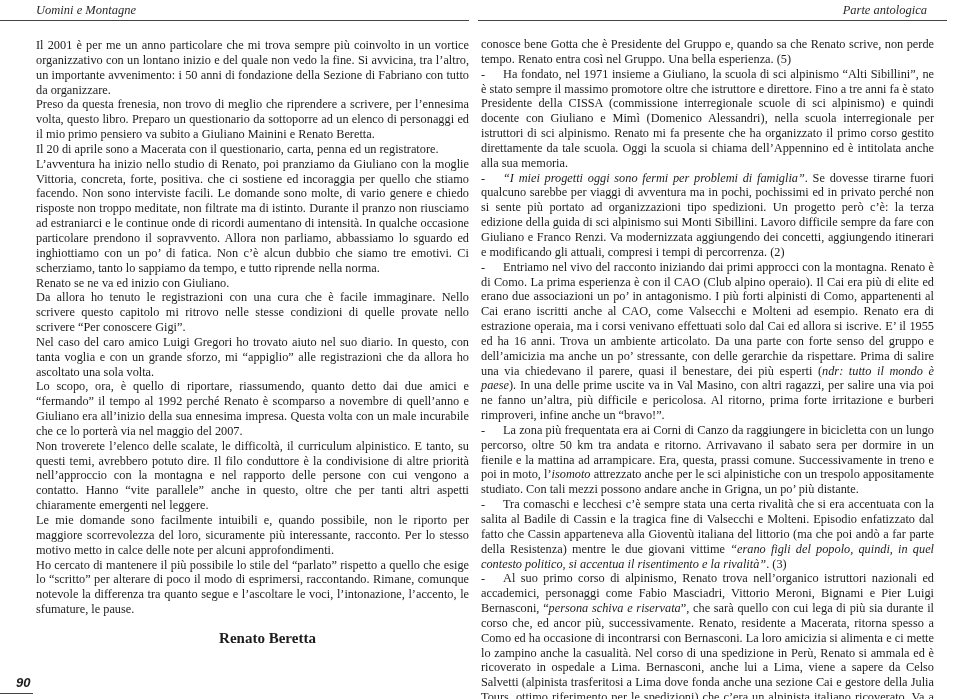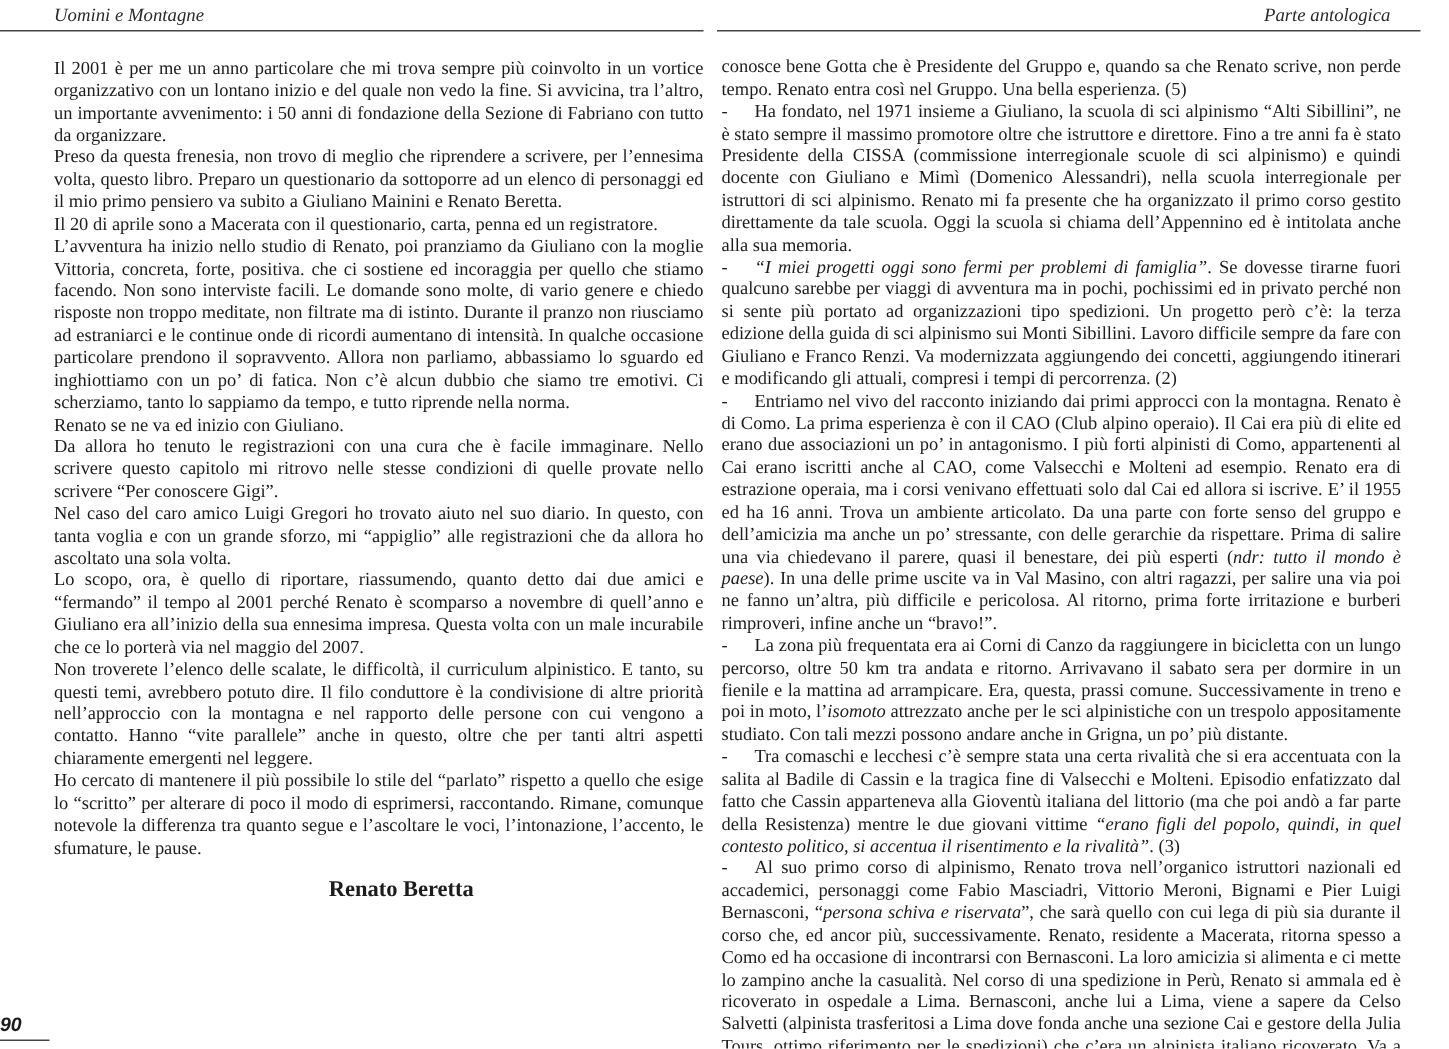--- a/index.html
+++ b/index.html
@@ -18,41 +18,42 @@
   .left .body { left: 36px; width: 433px; top: 38px; }
   .right .body { left: 17px; width: 453px; top: 37px; }
   .title { text-align: center; font-weight: bold; font-size: 19px; line-height: 22px; margin: 4px 0 22px 0; padding-left: 34px; }
   .subtitle { text-align: center; font-weight: bold; font-size: 15px; line-height: 18px; margin: 12px 0 10px 0; padding-left: 30px; }
   p { margin: 0; }
   .item { text-indent: 0; }
   .dash { display: inline-block; width: 22px; }
   i { font-style: italic; }
   .folio { position: absolute; font-family: "Liberation Sans", "DejaVu Sans", sans-serif;
            font-weight: bold; font-style: italic; font-size: 13px; color: #1c1c1c; }
-  .folio-left { left: 0; top: 675px; }
+  .folio-left { left: 16px; top: 675px; }
   .folio-rule { position: absolute; height: 1px; background: #444; top: 693px; }
   .folio-rule-left { left: 0; width: 33px; }
 </style>
 </head>
 <body>
 
 <div class="page left">
   <div class="running-head">Uomini e Montagne</div>
   <div class="head-rule"></div>
 
   <div class="body">
     <p>Il 2001 è per me un anno particolare che mi trova sempre più coinvolto in un vortice organizzativo con un lontano inizio e del quale non vedo la fine. Si avvicina, tra l’altro, un importante avvenimento: i 50 anni di fondazione della Sezione di Fabriano con tutto da organizzare.</p>
     <p>Preso da questa frenesia, non trovo di meglio che riprendere a scrivere, per l’ennesima volta, questo libro. Preparo un questionario da sottoporre ad un elenco di personaggi ed il mio primo pensiero va subito a Giuliano Mainini e Renato Beretta.</p>
     <p>Il 20 di aprile sono a Macerata con il questionario, carta, penna ed un registratore.</p>
     <p>L’avventura ha inizio nello studio di Renato, poi pranziamo da Giuliano con la moglie Vittoria, concreta, forte, positiva. che ci sostiene ed incoraggia per quello che stiamo facendo. Non sono interviste facili. Le domande sono molte, di vario genere e chiedo risposte non troppo meditate, non filtrate ma di istinto. Durante il pranzo non riusciamo ad estraniarci e le continue onde di ricordi aumentano di intensità. In qualche occasione particolare prendono il sopravvento. Allora non parliamo, abbassiamo lo sguardo ed inghiottiamo con un po’ di fatica. Non c’è alcun dubbio che siamo tre emotivi. Ci scherziamo, tanto lo sappiamo da tempo, e tutto riprende nella norma.</p>
     <p>Renato se ne va ed inizio con Giuliano.</p>
     <p>Da allora ho tenuto le registrazioni con una cura che è facile immaginare. Nello scrivere questo capitolo mi ritrovo nelle stesse condizioni di quelle provate nello scrivere “Per conoscere Gigi”.</p>
     <p>Nel caso del caro amico Luigi Gregori ho trovato aiuto nel suo diario. In questo, con tanta voglia e con un grande sforzo, mi “appiglio” alle registrazioni che da allora ho ascoltato una sola volta.</p>
-    <p>Lo scopo, ora, è quello di riportare, riassumendo, quanto detto dai due amici e “fermando” il tempo al 2001 perché Renato è scomparso a novembre di quell’anno e Giuliano era all’inizio della sua ennesima impresa. Questa volta con un male incurabile che ce lo porterà via nel maggio del 2007.</p>
+    <p>Lo scopo, ora, è quello di riportare, riassumendo, quanto detto dai due amici e “fermando” il tempo al 1992 perché Renato è scomparso a novembre di quell’anno e Giuliano era all’inizio della sua ennesima impresa. Questa volta con un male incurabile che ce lo porterà via nel maggio del 2007.</p>
     <p>Non troverete l’elenco delle scalate, le difficoltà, il curriculum alpinistico. E tanto, su questi temi, avrebbero potuto dire. Il filo conduttore è la condivisione di altre priorità nell’approccio con la montagna e nel rapporto delle persone con cui vengono a contatto. Hanno “vite parallele” anche in questo, oltre che per tanti altri aspetti chiaramente emergenti nel leggere.</p>
+    <p>Le mie domande sono facilmente intuibili e, quando possibile, non le riporto per maggiore scorrevolezza del loro, sicuramente più interessante, racconto. Per lo stesso motivo metto in calce delle note per alcuni approfondimenti.</p>
     <p>Ho cercato di mantenere il più possibile lo stile del “parlato” rispetto a quello che esige lo “scritto” per alterare di poco il modo di esprimersi, raccontando. Rimane, comunque notevole la differenza tra quanto segue e l’ascoltare le voci, l’intonazione, l’accento, le sfumature, le pause.</p>
 
     <div class="subtitle">Renato Beretta</div>
 
   </div>
 
   <div class="folio folio-left">90</div>
   <div class="folio-rule folio-rule-left"></div>
 </div>
 

